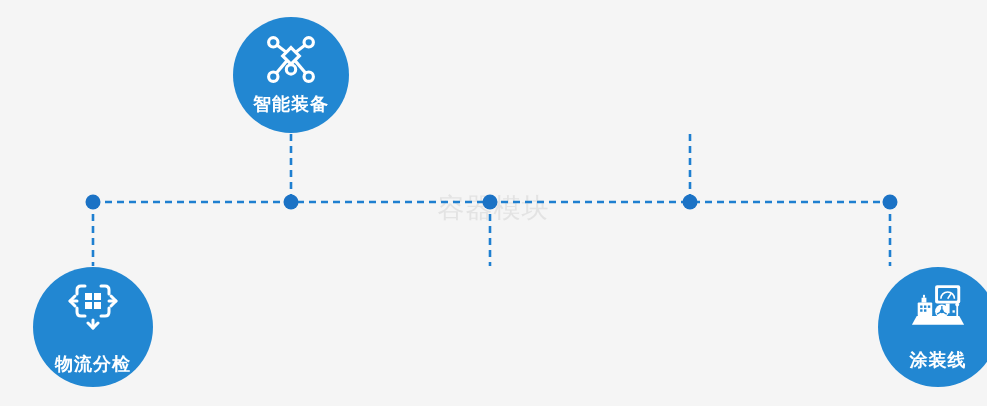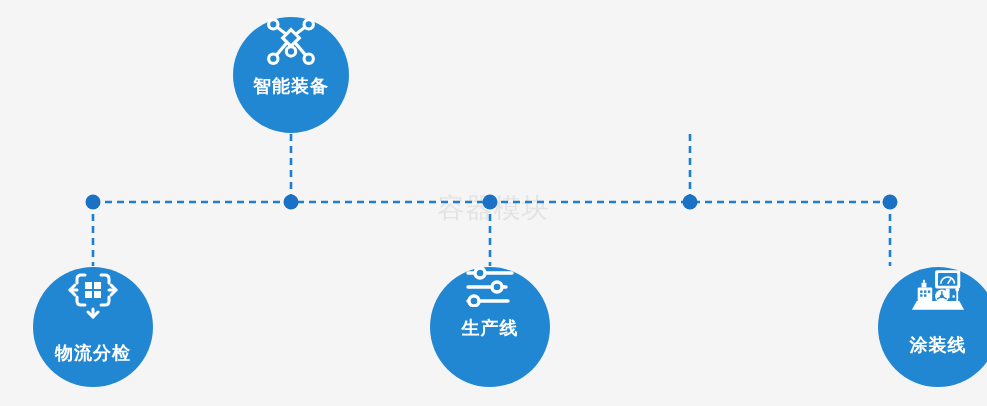--- a/index.html
+++ b/index.html
@@ -41,20 +41,21 @@
     fill:none;
   }
   .connectors .junction{fill:var(--dot);stroke:none;}
   .node{
     position:absolute;
     border-radius:50%;
     background:var(--node-fill);
     display:flex;
     flex-direction:column;
     align-items:center;
+    justify-content:center;
   }
   .node--top{width:116px;height:116px;}
   .node--bottom{width:120px;height:120px;}
   .node .icon{display:block;margin-bottom:9px;}
   .node .label{
     color:var(--label-text);
     font-size:18px;
     font-weight:bold;
     letter-spacing:1px;
     white-space:nowrap;
@@ -120,35 +121,20 @@
       <g fill="#fff">
         <rect x="18" y="15" width="7" height="7"></rect>
         <rect x="27" y="15" width="7" height="7"></rect>
         <rect x="18" y="24" width="7" height="7"></rect>
         <rect x="27" y="24" width="7" height="7"></rect>
       </g>
     </svg>
     <span class="label">物流分检</span>
   </div>
 
-  <div class="node node--bottom" style="left:430px;top:267px;">
-    <svg class="icon" viewBox="0 0 48 40" width="48" height="40">
-      <g stroke="#fff" stroke-width="3.4" stroke-linecap="round" fill="none">
-        <line x1="2" y1="6" x2="46" y2="6"></line>
-        <line x1="2" y1="20" x2="40" y2="20"></line>
-        <line x1="2" y1="34" x2="42" y2="34"></line>
-      </g>
-      <g stroke="#fff" stroke-width="3.4" fill="var(--node-fill)">
-        <circle cx="14" cy="6" r="5"></circle>
-        <circle cx="31" cy="20" r="5"></circle>
-        <circle cx="8" cy="34" r="5"></circle>
-      </g>
-    </svg>
-    <span class="label">生产线</span>
-  </div>
 
   <div class="node node--bottom" style="left:878px;top:267px;gap:12px;">
     <svg class="icon" viewBox="0 0 60 46" width="58" height="45">
       <g fill="#fff">
         <polygon points="8,35 52,35 57,44 3,44"></polygon>
         <rect x="27" y="3" width="26" height="19" rx="2"></rect>
         <rect x="38" y="22" width="4" height="10"></rect>
         <rect x="9" y="21" width="15" height="14" rx="1"></rect>
         <rect x="13" y="16" width="5" height="5"></rect>
         <rect x="14.5" y="13" width="2" height="3"></rect>

